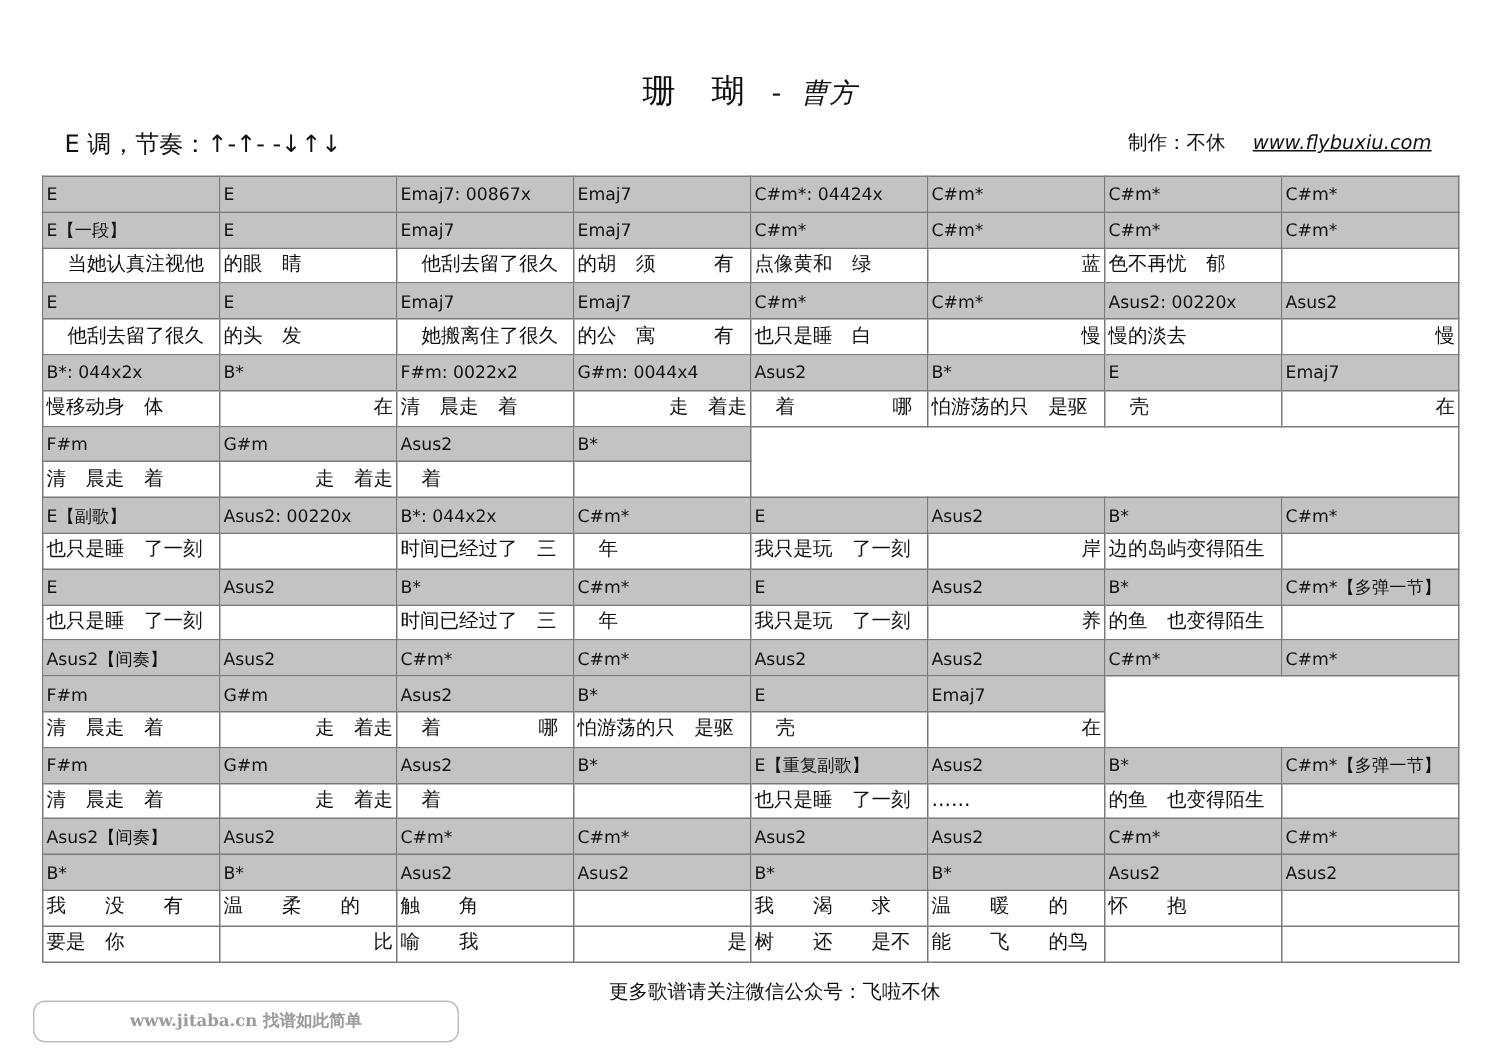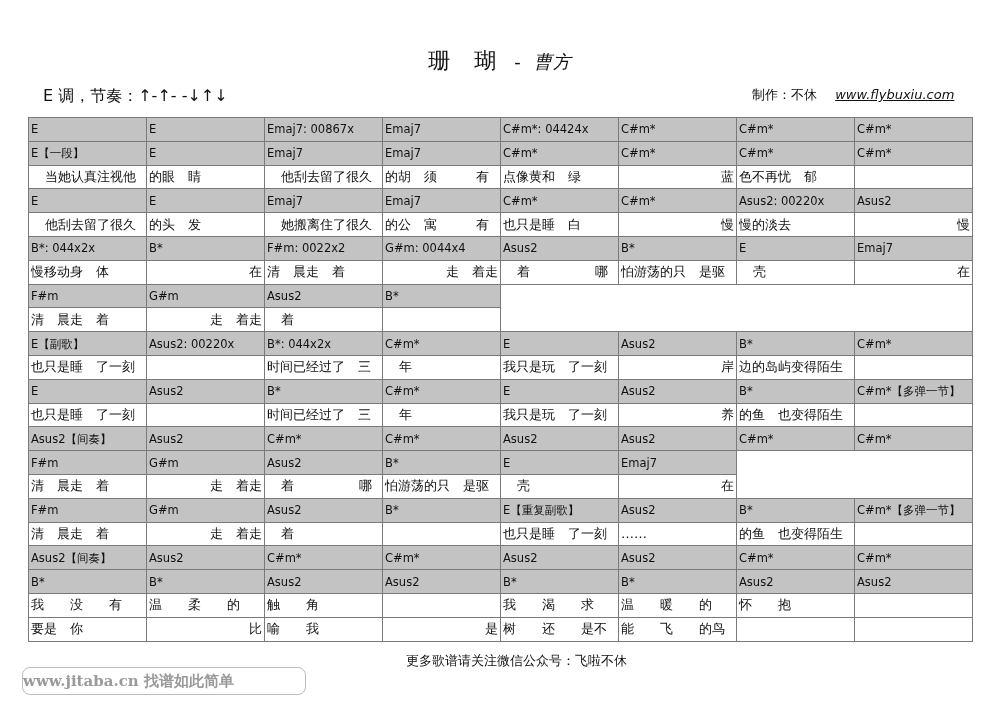--- a/index.html
+++ b/index.html
@@ -19,21 +19,21 @@
                    font-size:12.5px; white-space:nowrap; overflow:hidden; line-height:22px; }
   table.sheet td.chord { background:#c3c3c3; font-size:11.5px; }
   table.sheet td.lyric { background:#ffffff; font-size:13px; }
   table.sheet td.blank { background:#ffffff; }
   td.r { text-align:right; }
   td .ind { padding-left:14px; }
   .footer { position:absolute; top:652px; left:379px; font-size:13px;margin-left:27px; }
   .watermark { position:absolute; top:667px; left:22px; width:282px; height:26px;
                border:1px solid #bdbdbd; border-radius:8px; color:#9a9a9a;
                font-family:"DejaVu Serif", "Liberation Serif", serif; font-weight:bold;
-               font-size:15px; line-height:26px; text-align:left; }
+               font-size:11px; line-height:26px; text-align:center; }
 </style>
 </head>
 <body>
 
 <div class="title">
   <span class="song">珊瑚</span>
   <span class="sep">-</span>
   <span class="artist">曹方</span>
 </div>
 

